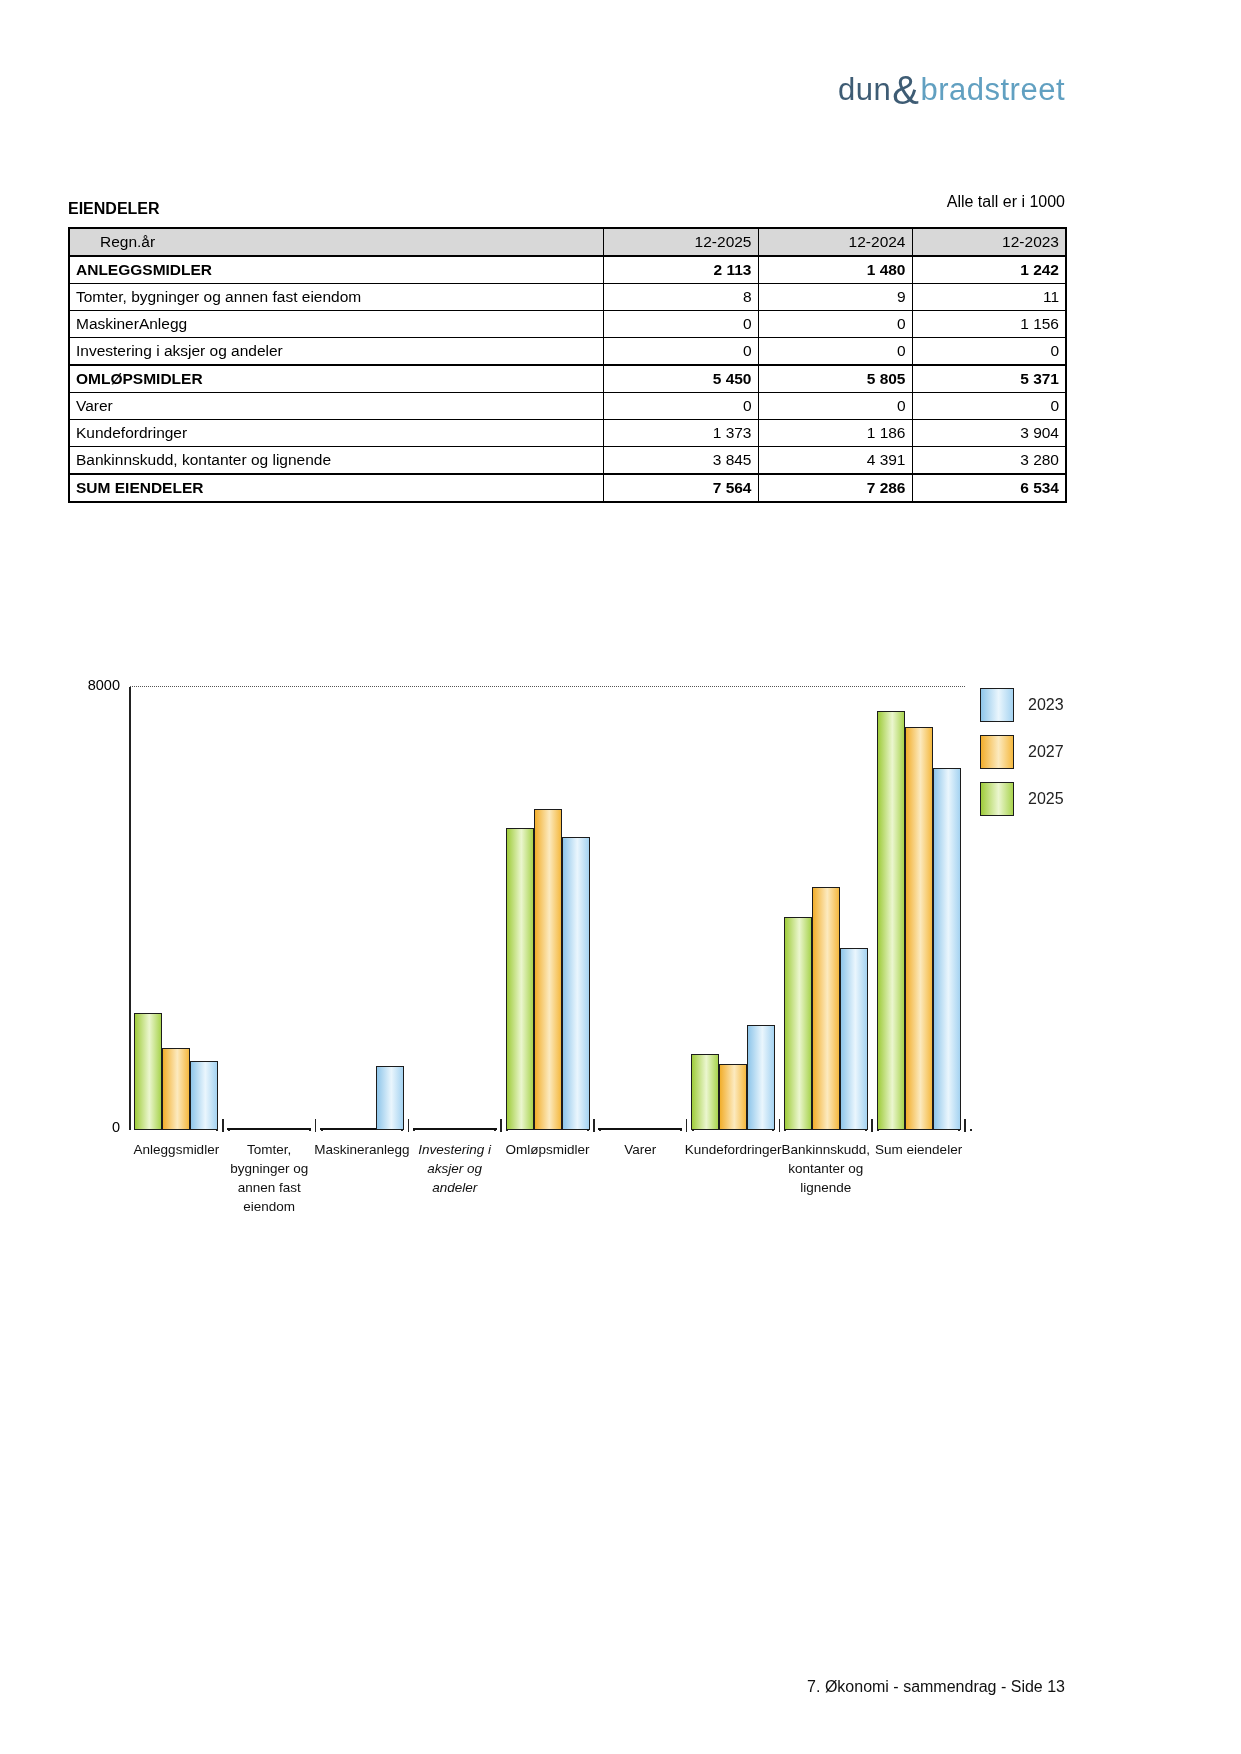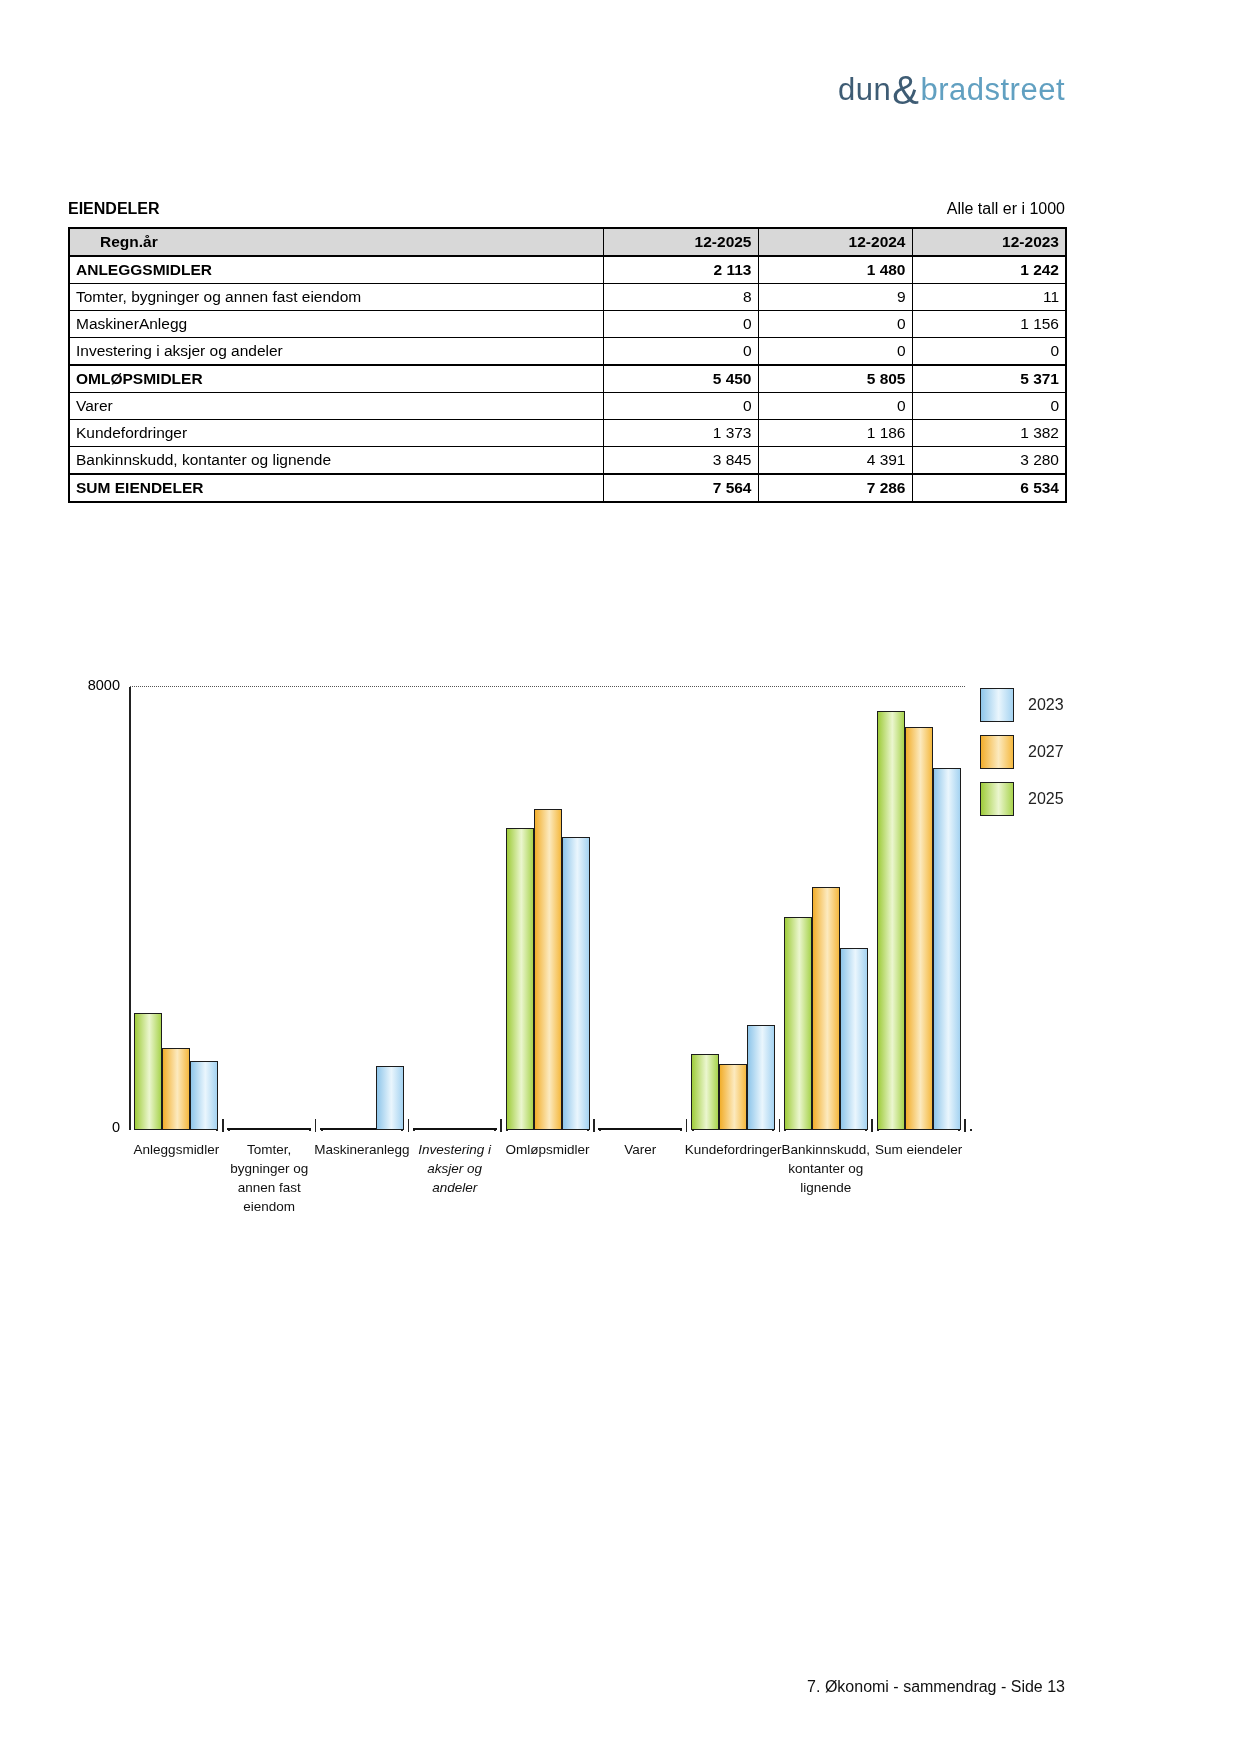--- a/index.html
+++ b/index.html
@@ -8,29 +8,29 @@
     font-family:"Liberation Sans", sans-serif;color:#000;overflow:hidden;
   }
   
   #logo{position:absolute;top:70px;left:0;width:1065px;text-align:right;
         font-size:31px;letter-spacing:.5px;line-height:40px;}
   #logo .dun{color:#3e5c74;font-weight:400;}
   #logo .amp{color:#3e5c74;font-size:40px;font-weight:400;vertical-align:-4px;margin:0 1px;}
   #logo .brad{color:#61a0c1;font-weight:400;}
   
   .section-title{position:absolute;left:68px;top:200px;font-size:16px;font-weight:bold;}
-  .units-note{position:absolute;left:0;top:200px;width:1065px;text-align:right;font-size:16px;}
+  .units-note{position:absolute;left:0;top:193px;width:1065px;text-align:right;font-size:16px;}
   
   #tablewrap{position:absolute;left:68px;top:227px;width:997px;}
   table{border-collapse:collapse;width:997px;table-layout:fixed;font-size:15.5px;}
   col.c0{width:534px;} col.c1{width:155px;} col.c2{width:154px;} col.c3{width:154px;}
   th,td{border:1px solid #000;height:26px;padding:0 6px;overflow:hidden;white-space:nowrap;}
   thead th{background:#d8d8d8;border-bottom:2px solid #000;}
   thead th:first-child{text-align:left;}
-  thead th{text-align:right;font-weight:bold;padding-left:30px;}
+  thead th{text-align:right;font-weight:normal;padding-left:30px;}
   td.lbl{text-align:left;}
   td.num{text-align:right;}
   table{border:2px solid #000;}
   tr.bold td{font-weight:bold;border-top:2px solid #000;}
   tr.bold:last-child td{border-bottom:2px solid #000;}
   
   #chart-layer{position:absolute;left:0;top:0;width:1241px;height:1754px;pointer-events:none;}
   .abs{position:absolute;}
   .yaxis{background:#222;}
   .gridline-dotted{border-top:1.6px dotted #555;height:0;}
@@ -107,21 +107,21 @@
           <tr class="">
             <td class="lbl">Varer</td>
             <td class="num">0</td>
             <td class="num">0</td>
             <td class="num">0</td>
           </tr>
           <tr class="">
             <td class="lbl">Kundefordringer</td>
             <td class="num">1 373</td>
             <td class="num">1 186</td>
-            <td class="num">1 382</td>
+            <td class="num">3 904</td>
           </tr>
           <tr class="">
             <td class="lbl">Bankinnskudd, kontanter og lignende</td>
             <td class="num">3 845</td>
             <td class="num">4 391</td>
             <td class="num">3 280</td>
           </tr>
           <tr class="bold">
             <td class="lbl">SUM EIENDELER</td>
             <td class="num">7 564</td>

